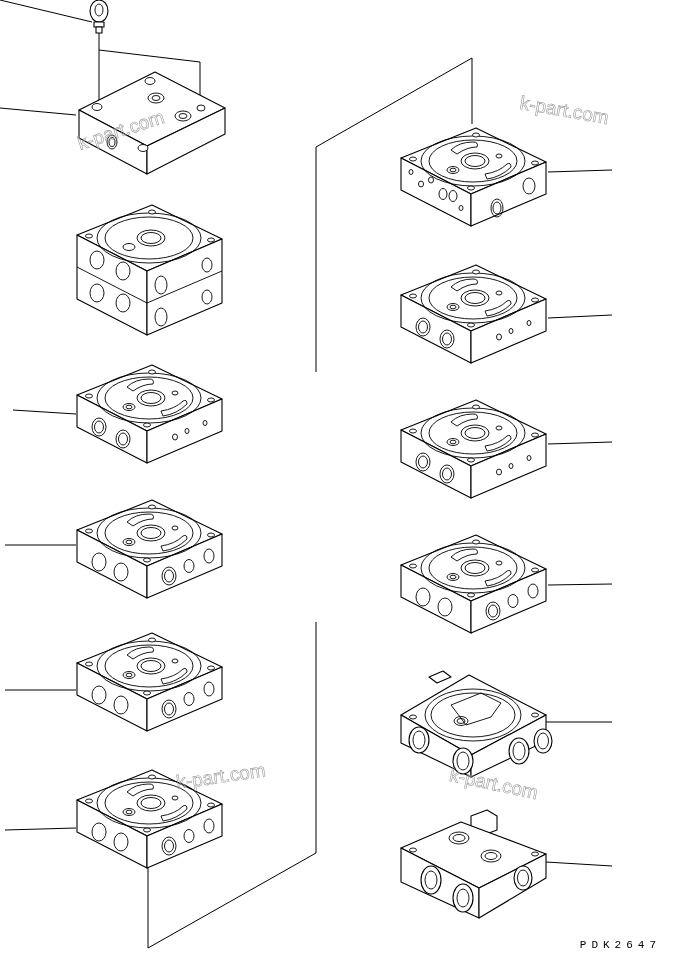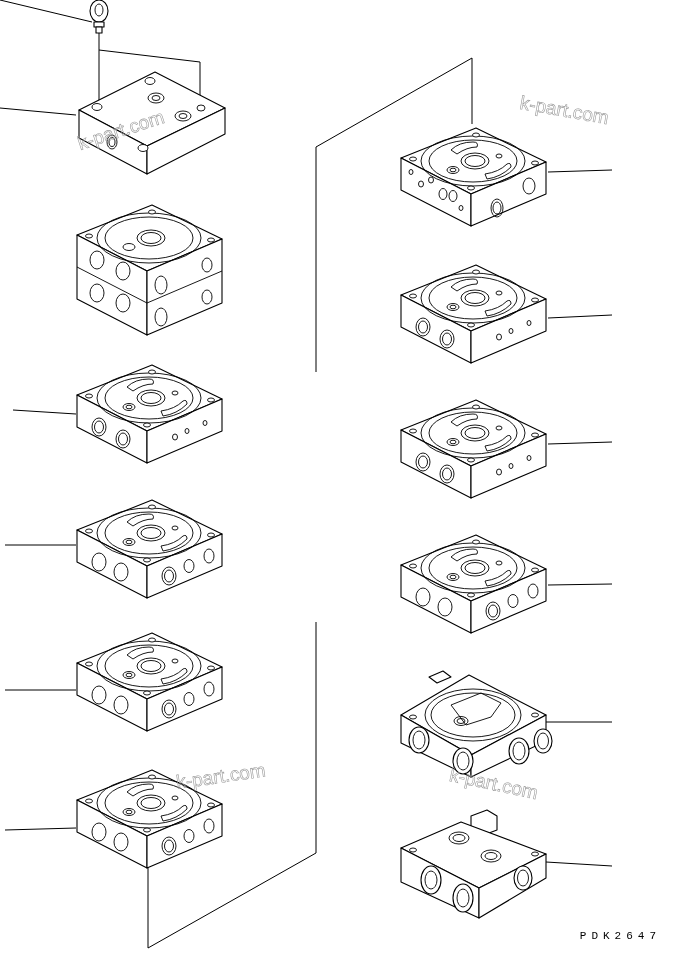--- a/index.html
+++ b/index.html
@@ -6,21 +6,21 @@
   body { width: 673px; height: 957px; position: relative; overflow: hidden;
          font-family: "Liberation Sans", sans-serif; }
   svg.diagram { position: absolute; left: 0; top: 0; }
   .ln { stroke: #000; stroke-width: 1; fill: none; }
   .part { stroke: #000; stroke-width: 1.1; fill: #fff; stroke-linejoin: round; }
   .detail { stroke: #000; stroke-width: 0.9; fill: none; }
   .hole { stroke: #000; stroke-width: 0.9; fill: #fff; }
   .wm { position: absolute; color: transparent; -webkit-text-stroke: 0.6px #9a9a9a;
         font-family: "Liberation Sans", sans-serif; font-size: 19px; white-space: nowrap;
         transform-origin: left top; pointer-events: none; }
-  .code { position: absolute; right: 12px; bottom: 15px; font-family: "Liberation Mono", monospace;
+  .code { position: absolute; right: 12px; bottom: 6px; font-family: "Liberation Mono", monospace;
           font-size: 11px; letter-spacing: 5px; color: #000; }
 </style>
 </head>
 <body>
 
 <svg class="diagram" width="673" height="957" viewBox="0 0 673 957">
   <defs>
 
     <g id="block">
 

